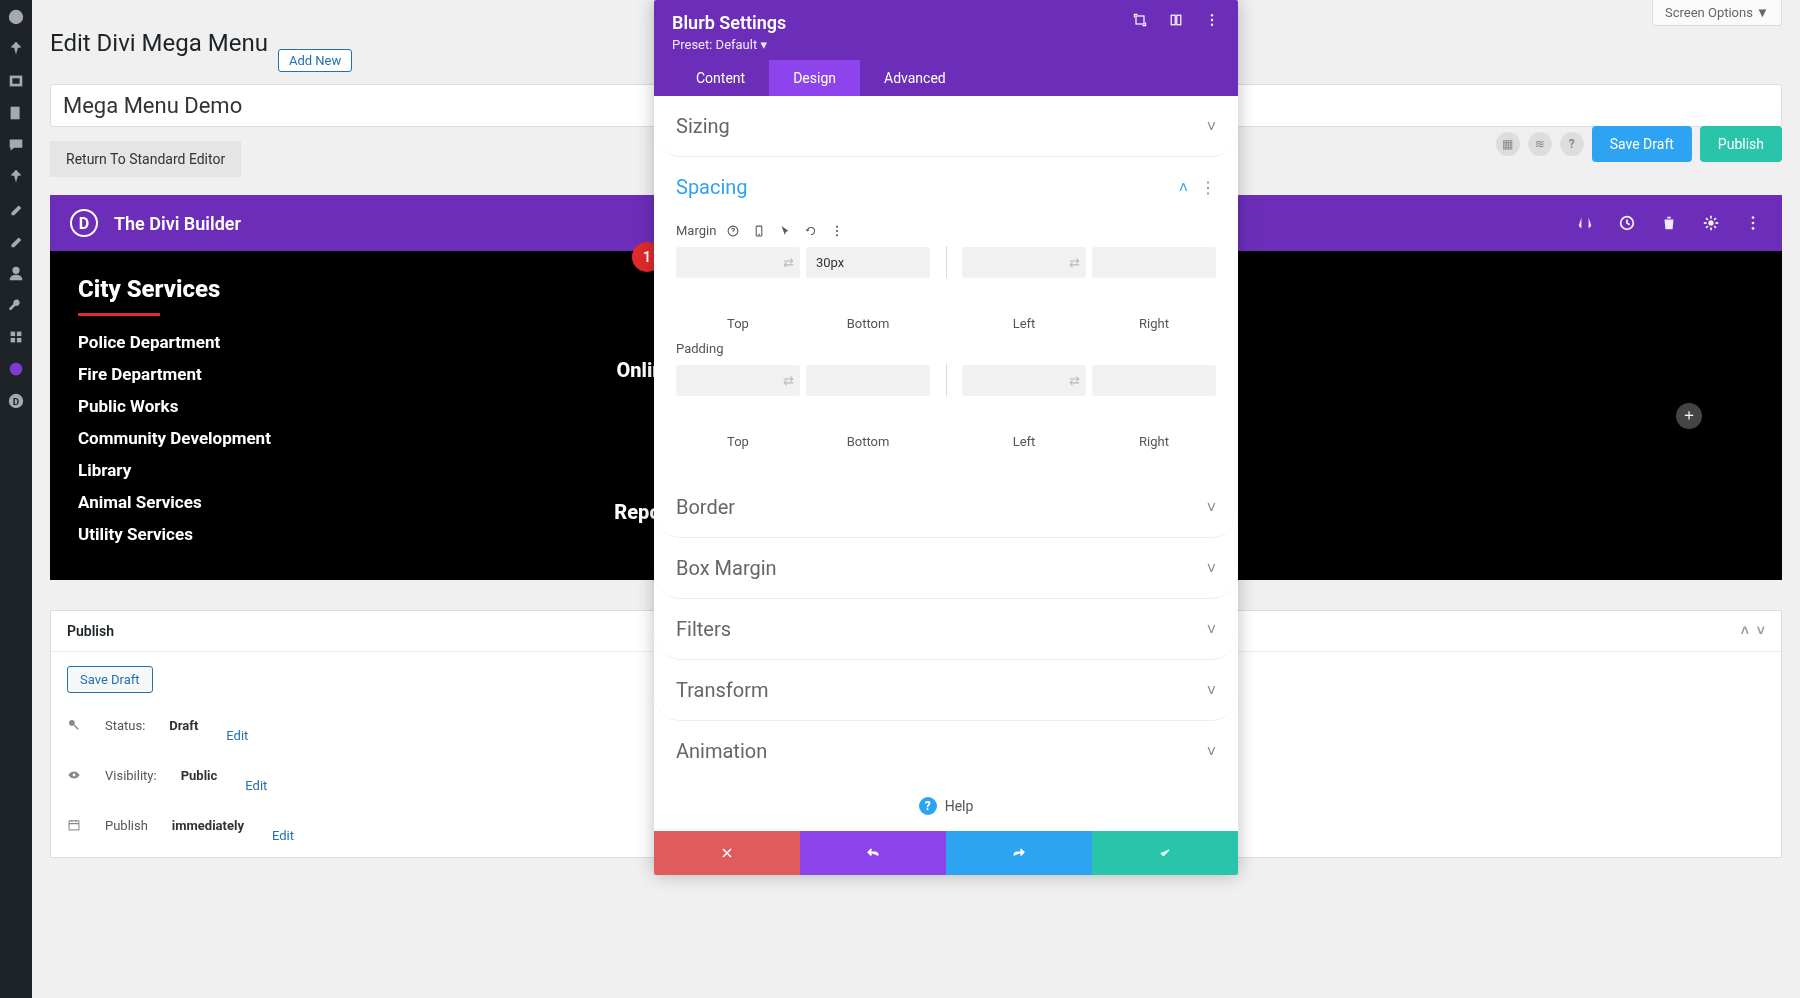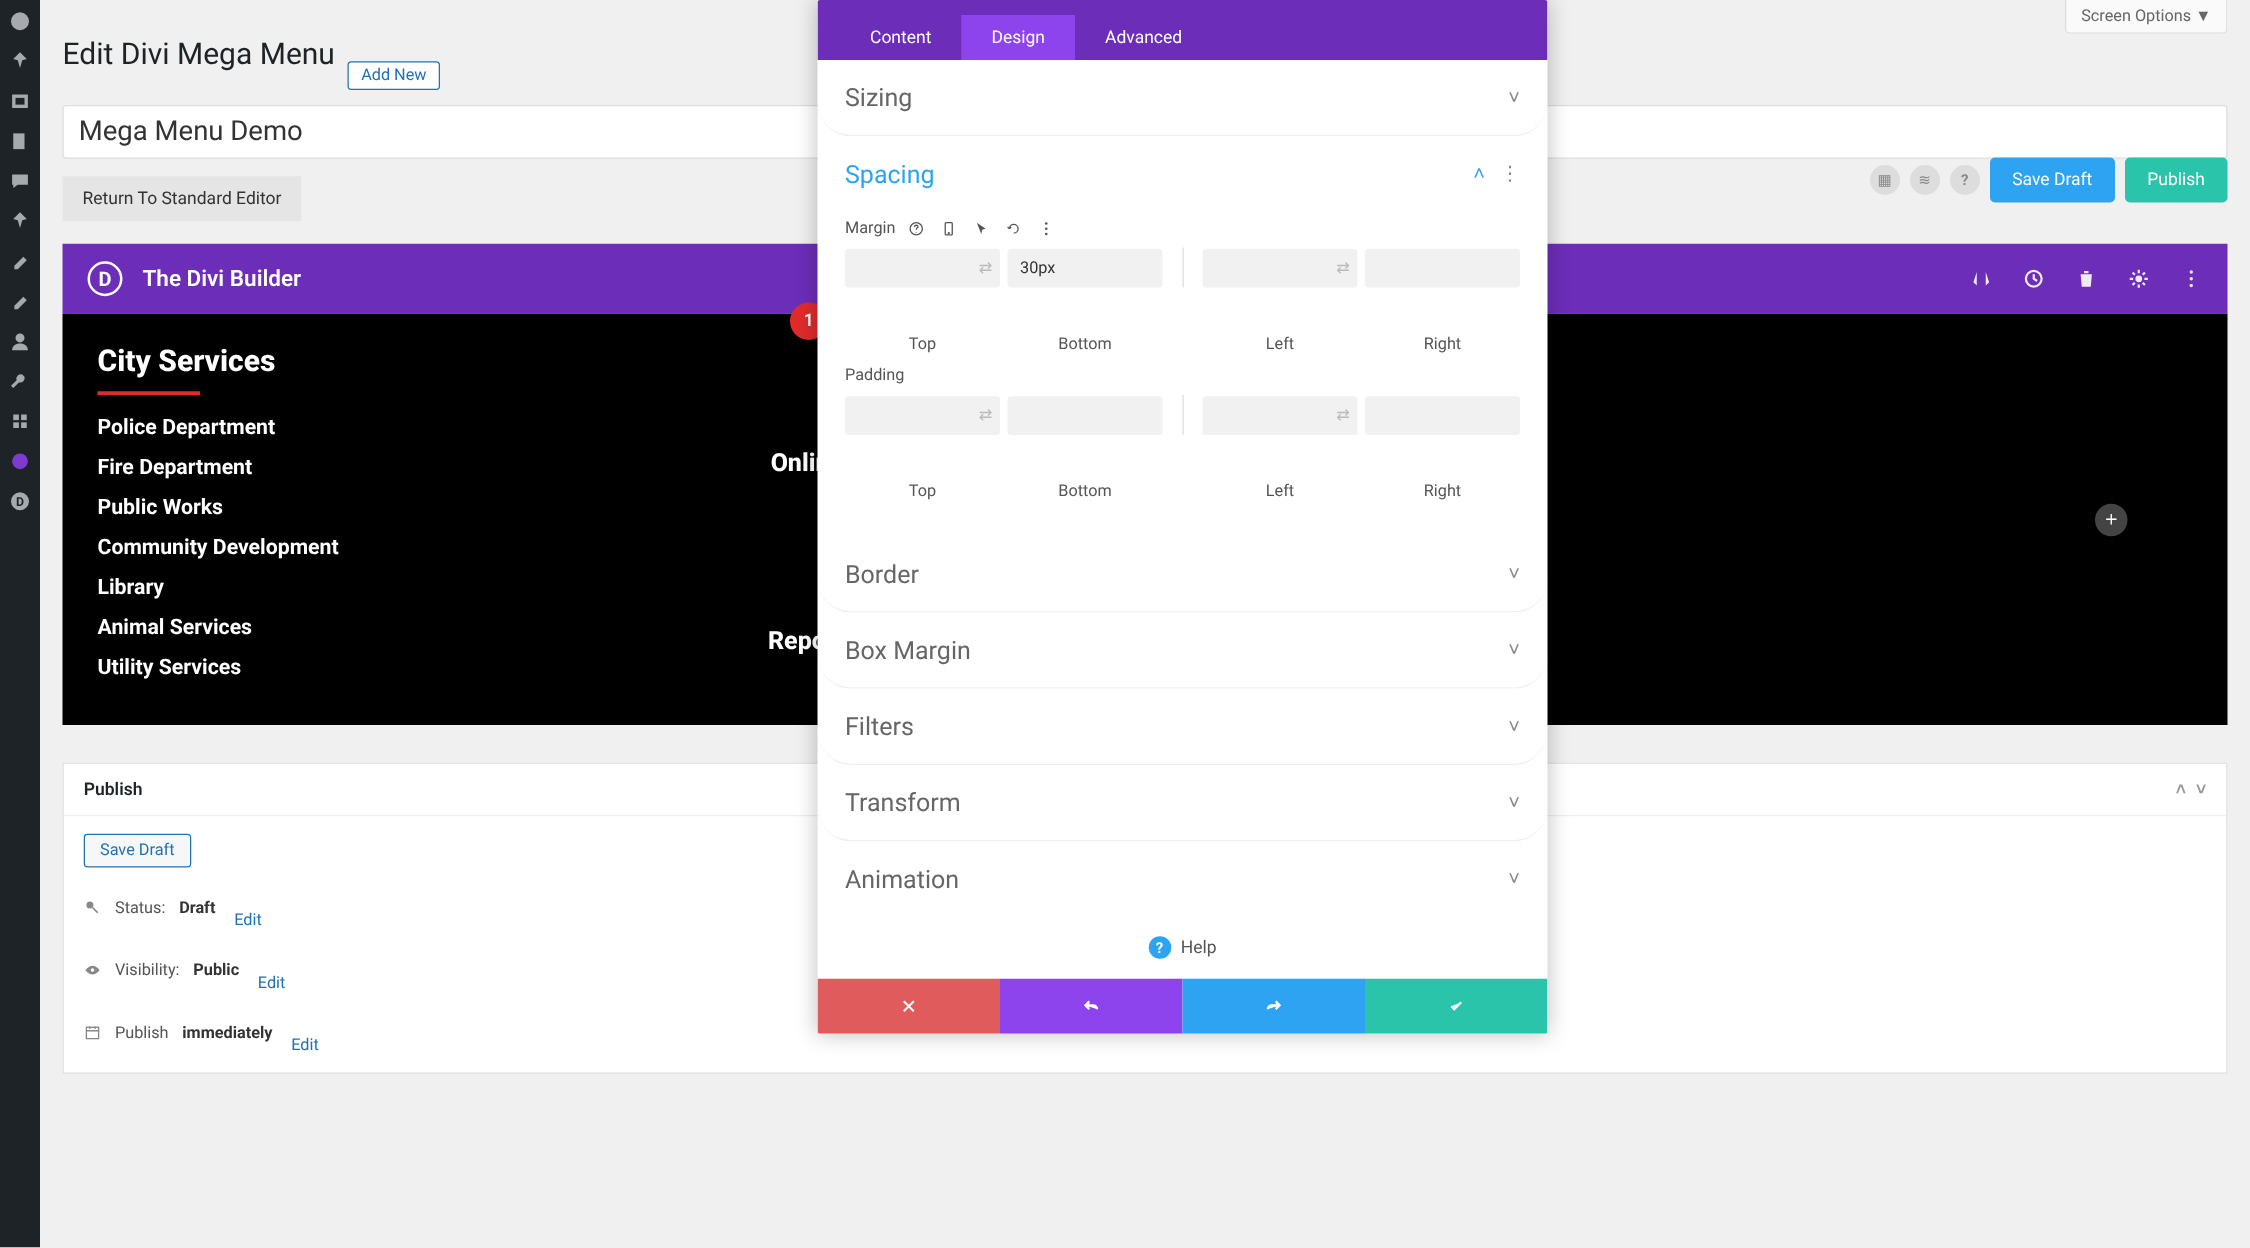--- a/index.html
+++ b/index.html
@@ -50,21 +50,21 @@
 
 .add-circle { position: absolute; right: 80px; width: 26px; height: 26px; border-radius: 50%; background: #444; color: #fff; display: flex; align-items: center; justify-content: center; font-size: 16px; cursor: pointer; }
 
 .badge-num { position: absolute; left: 600px; top: 242px; width: 30px; height: 30px; border-radius: 50%; background: #e02b2b; color: #fff; display: flex; align-items: center; justify-content: center; font-size: 14px; font-weight: 600; }
 
 .publish-box { margin-top: 30px; border: 1px solid #ddd; background: #fff; }
 .publish-box-header { display: flex; justify-content: space-between; align-items: center; padding: 12px 16px; border-bottom: 1px solid #eee; color: #1d2327; font-size: 14px; font-weight: 600; }
 .publish-box-header .chevs { display: flex; gap: 8px; color: #999; }
 .publish-box-body { padding: 14px 16px; }
 .pb-save-draft { border: 1px solid #2271b1; background: #f6f7f7; color: #2271b1; padding: 5px 12px; font-size: 13px; border-radius: 3px; cursor: pointer; }
-.pb-row { display: flex; align-items: center; gap: 11px; margin-top: 14px; font-size: 13px; color: #555; }
+.pb-row { display: flex; align-items: center; gap: 24px; margin-top: 14px; font-size: 13px; color: #555; }
 .pb-row .meta-icon { width: 14px; height: 14px; color: #888; }
 .pb-row strong { color: #333; }
 .pb-row a { color: #2271b1; text-decoration: none; margin-left: 4px; margin-top: 21px; }
 
 
 .modal { position: absolute; left: 622px; top: 0; width: 584px; background: #fff; box-shadow: 0 0 18px rgba(0,0,0,0.25); border-radius: 2px; overflow: hidden; z-index: 100; }
 .modal-header { background: #6c2eb9; padding: 12px 18px 0; color: #fff; }
 .modal-header-top { display: flex; justify-content: space-between; align-items: flex-start; }
 .modal-title { font-size: 18px; font-weight: 600; }
 .modal-preset { font-size: 13px; margin-top: 4px; margin-bottom: 8px; opacity: 0.9; }
@@ -307,20 +307,41 @@
         <span>Publish</span>
         <strong>immediately</strong>
         <a href="#">Edit</a>
       </div>
     </div>
   </div>
 
   
   <div class="modal">
     <div class="modal-header">
+      <div class="modal-header-top">
+        <div>
+          <div class="modal-title">Blurb Settings</div>
+          <div class="modal-preset">Preset: Default ▾</div>
+        </div>
+        <div class="modal-header-icons">
+          <svg class="mh-icon" viewBox="0 0 20 20" fill="none" stroke="#fff" stroke-width="1.5">
+              <rect x="5" y="5" width="10" height="10"></rect>
+              <path d="M3 7V3h4M17 13v4h-4"></path>
+            </svg>
+          <svg class="mh-icon" viewBox="0 0 20 20" fill="none" stroke="#fff" stroke-width="1.5">
+              <rect x="4" y="4" width="5" height="12"></rect>
+              <rect x="11" y="4" width="5" height="12"></rect>
+            </svg>
+          <svg class="mh-icon" viewBox="0 0 20 20" fill="#fff">
+              <circle cx="10" cy="4" r="1.5"></circle>
+              <circle cx="10" cy="10" r="1.5"></circle>
+              <circle cx="10" cy="16" r="1.5"></circle>
+            </svg>
+        </div>
+      </div>
       <div class="modal-tabs">
         <div class="modal-tab">Content</div>
         <div class="modal-tab active">Design</div>
         <div class="modal-tab">Advanced</div>
       </div>
     </div>
 
     <div class="modal-body">
       <div class="section-row">
         <span class="section-title">Sizing</span>

